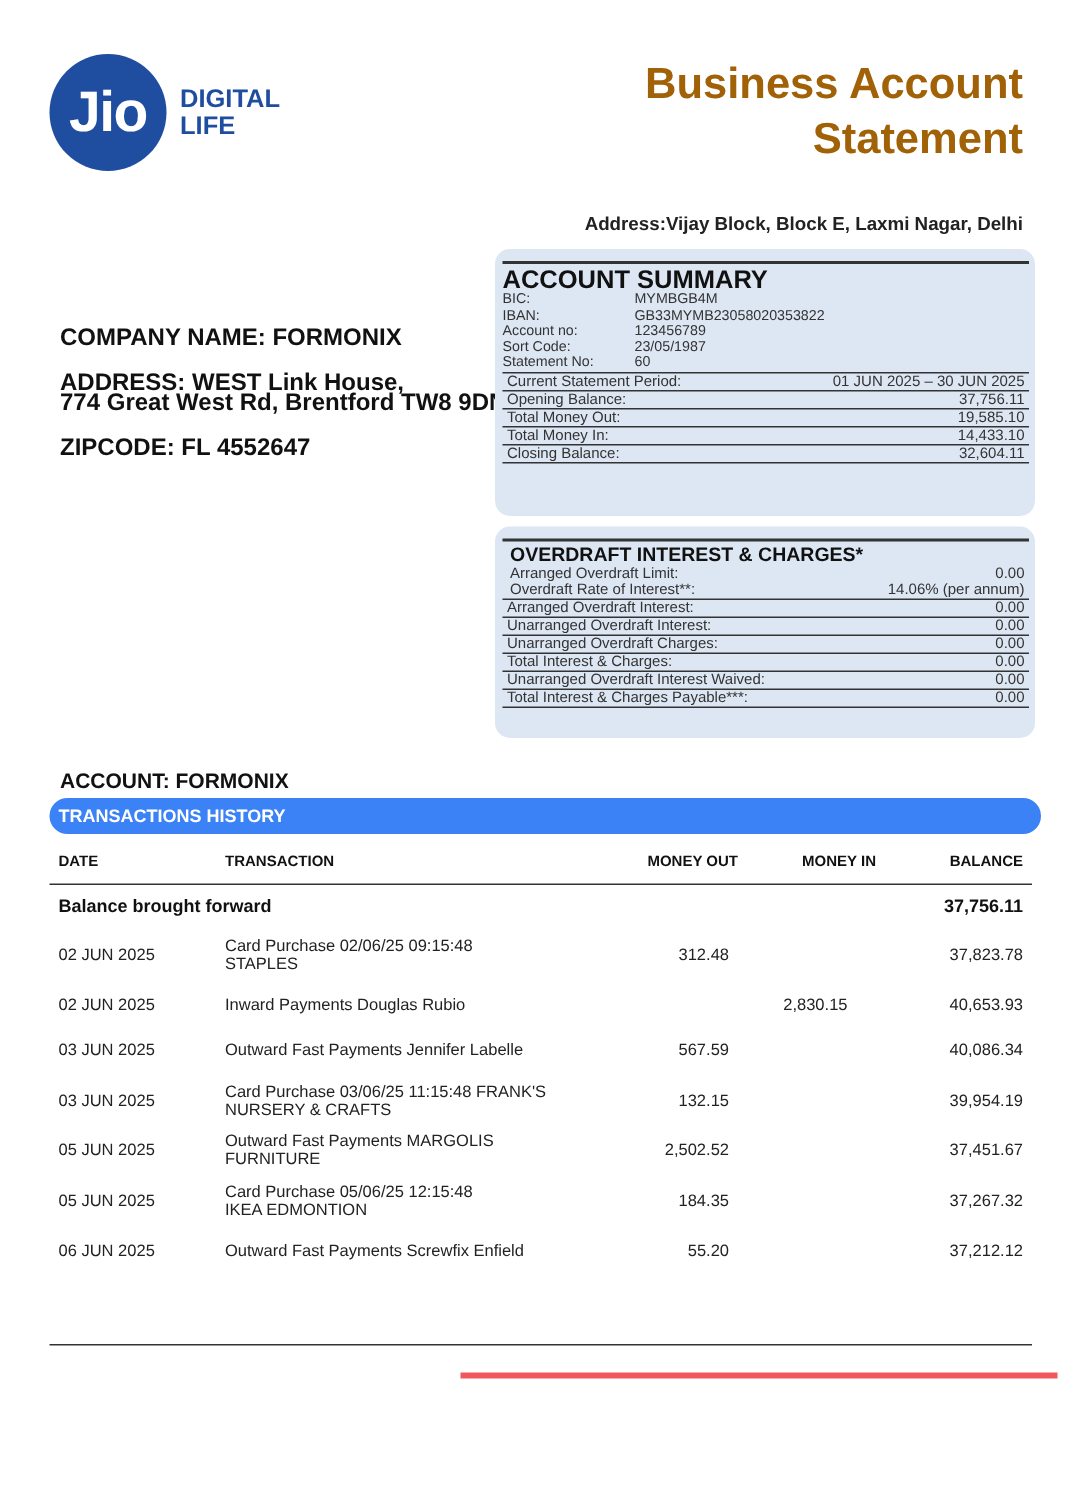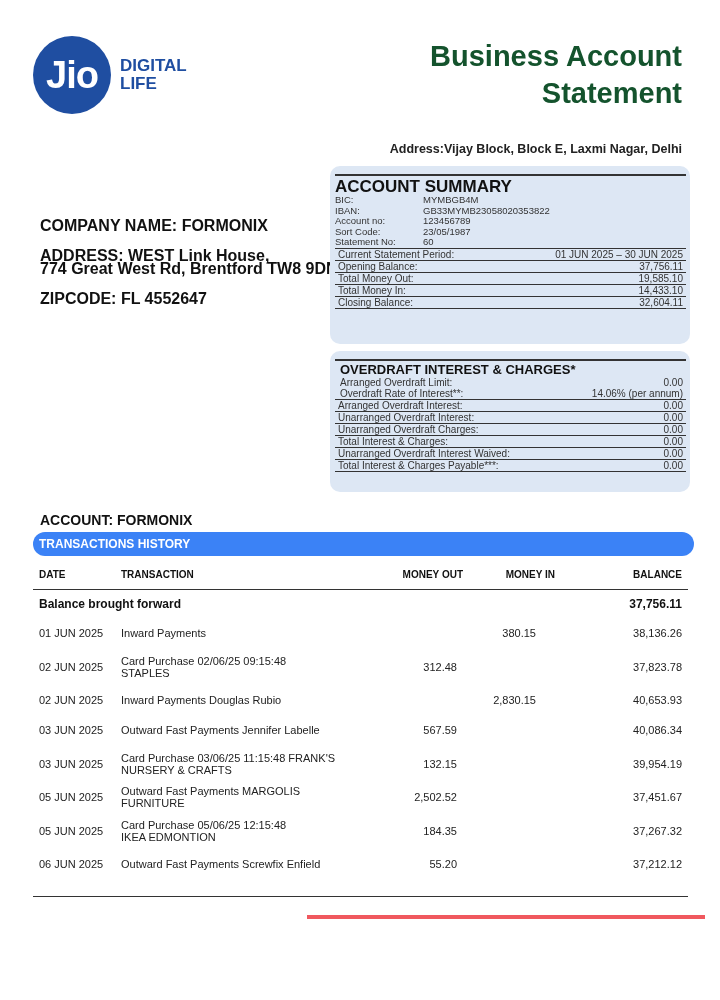--- a/index.html
+++ b/index.html
@@ -5,21 +5,21 @@
   * { box-sizing: border-box; margin: 0; padding: 0; }
   html, body { width: 720px; height: 1000px; background: #ffffff; overflow: hidden; }
   body { font-family: "Liberation Sans", sans-serif; color: #111; position: relative; }
 
   .logo { position: absolute; left: 33px; top: 36px; display: flex; align-items: center; }
   .logo-circle { width: 78px; height: 78px; border-radius: 50%; background: #1f4ea1; color: #fff;
     display: flex; align-items: center; justify-content: center; font-weight: bold; font-size: 38px; letter-spacing: -1px; }
   .logo-text { margin-left: 9px; color: #1f4ea1; font-weight: bold; font-size: 17px; line-height: 18px; }
 
   .doc-title { position: absolute; right: 38px; top: 38px; text-align: right; font-weight: bold;
-    font-size: 29px; line-height: 37px; color: #14532d; }
+    font-size: 29px; line-height: 37px; color: #a16207; }
   .bank-address { position: absolute; right: 38px; top: 142px; font-size: 12.5px; font-weight: bold; color: #222; }
 
   .company { position: absolute; left: 40px; top: 219px; font-size: 16px; font-weight: bold; color: #111; line-height: 13px; }
   .company div { margin-bottom: 17px; }
 
   .panel { position: absolute; left: 330px; width: 360px; background: #dde7f4; border-radius: 10px; padding: 8px 4px 8px 5px; }
   .summary { top: 166px; height: 178px; }
   .overdraft { top: 351px; height: 141px; }
   .panel-title { font-weight: bold; font-size: 17px; line-height: 17px; color: #111; border-top: 2px solid #333; padding-top: 2px; }
   .overdraft .panel-title { font-size: 13px; line-height: 14px; padding-left: 5px; }
@@ -31,21 +31,21 @@
   .row.plain { border-top: none; padding-left: 5px; }
 
   .account-label { position: absolute; left: 40px; top: 512px; font-size: 14px; font-weight: bold; color: #111; }
   .history-bar { position: absolute; left: 33px; top: 532px; width: 661px; height: 24px; background: #3b82f6;
     border-radius: 12px; color: #fff; font-weight: bold; font-size: 12px; line-height: 24px; padding-left: 6px; }
 
   .tx-table { position: absolute; left: 33px; top: 560px; width: 655px; }
   .tx-head { display: flex; height: 30px; align-items: center; font-weight: bold; font-size: 10px;
     border-bottom: 1.5px solid #333; }
   .c-date { width: 88px; padding-left: 6px; }
-  .c-desc { width: 230px; }
+  .c-desc { width: 230px; margin-left: 29px; }
   .c-out { width: 106px; text-align: right; }
   .c-in { width: 115px; text-align: right; }
   .c-bal { flex: 1; text-align: right; padding-right: 6px; }
   .tx-head .c-out { width: 112px; }
   .tx-head .c-in { width: 112px; padding-right: 20px; }
   .tx-row { display: flex; align-items: center; font-size: 11px; color: #222; }
   .tx-row.bf { height: 28px; font-weight: bold; font-size: 12px; color: #111; }
   .tx-row .c-desc { line-height: 12px; }
   .h1 { height: 30px; } .h2 { height: 37px; }
   .table-end { position: absolute; left: 33px; top: 896px; width: 655px; border-top: 1.5px solid #333; }
@@ -179,27 +179,20 @@
     <div class="c-out">MONEY OUT</div>
     <div class="c-in">MONEY IN</div>
     <div class="c-bal">BALANCE</div>
   </div>
   <div class="tx-row bf">
     <div style="width:424px;padding-left:6px">Balance brought forward</div>
     <div class="c-in"></div>
     <div class="c-bal">37,756.11</div>
   </div>
   <div id="tx-body">
-      <div class="tx-row h1">
-        <div class="c-date">01 JUN 2025</div>
-        <div class="c-desc" style="white-space: pre-line;">Inward Payments</div>
-        <div class="c-out"></div>
-        <div class="c-in" style="padding-right: 36px;">380.15</div>
-        <div class="c-bal">38,136.26</div>
-      </div>
       <div class="tx-row h2">
         <div class="c-date">02 JUN 2025</div>
         <div class="c-desc" style="white-space: pre-line;">Card Purchase 02/06/25 09:15:48
 STAPLES</div>
         <div class="c-out">312.48</div>
         <div class="c-in" style="padding-right: 36px;"></div>
         <div class="c-bal">37,823.78</div>
       </div>
       <div class="tx-row h1">
         <div class="c-date">02 JUN 2025</div>

